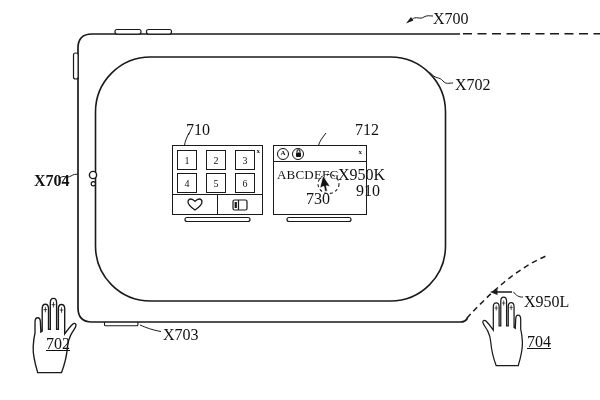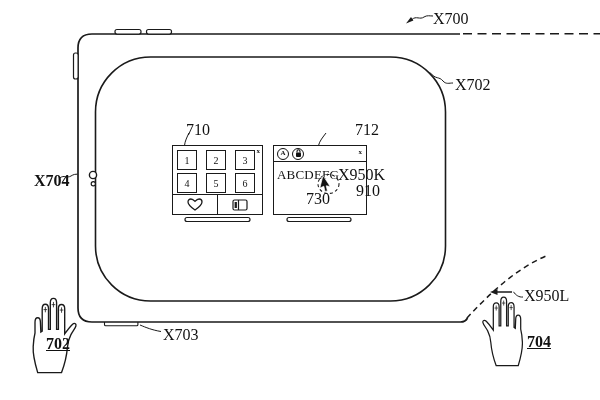--- a/index.html
+++ b/index.html
@@ -1,20 +1,20 @@
 <!DOCTYPE html>
 <html><head>
 <meta charset="utf-8">
 <style>
   html,body{margin:0;padding:0;background:#fff;}
   .canvas{position:relative;width:600px;height:400px;background:#fff;overflow:hidden;
           font-family:"Liberation Serif","DejaVu Serif",serif;color:#111;}
   .art{position:absolute;left:0;top:0;}
   .lbl{position:absolute;font-size:16px;line-height:1;white-space:nowrap;color:#111;}
-  .lbl.u{text-decoration:underline;font-weight:bold;}
+  .lbl.u{text-decoration:underline;}
   
   .win{position:absolute;background:#fff;border:1.6px solid #1a1a1a;box-sizing:border-box;}
   .win-left{left:172px;top:145px;width:91px;height:70px;}
   .win-right{left:273px;top:145px;width:94px;height:70px;}
   .cell{position:absolute;width:20px;height:20px;border:1.6px solid #1a1a1a;box-sizing:border-box;
         display:flex;align-items:center;justify-content:center;font-size:10px;}
   .close-x{position:absolute;font-size:7px;font-weight:bold;line-height:1;cursor:default;}
   .wl-close{right:2px;top:2px;}
   .bottombar{position:absolute;left:0;right:0;bottom:0;height:19px;border-top:1.5px solid #1a1a1a;display:flex;}
   .half{flex:1;display:flex;align-items:center;justify-content:center;}
@@ -137,21 +137,21 @@
       <g transform="translate(9,4.5) rotate(14)">
         <path d="M0,0 L0,13 L3.4,10.2 L5.8,15 L8,13.9 L5.6,9.2 L9.6,8.9 Z" fill="#111" stroke="#fff" stroke-width="0.6"></path>
       </g>
     </svg>
   </div>
 
   <span class="lbl" style="left:433px;top:11px;">X700</span>
   <span class="lbl" style="left:455px;top:77px;">X702</span>
   <span class="lbl" style="left:163px;top:327px;">X703</span>
   <span class="lbl" style="left:34px;top:173px;font-weight:bold;">X704</span>
-  <span class="lbl" style="left:524px;top:288px;">X950L</span>
+  <span class="lbl" style="left:524px;top:294px;">X950L</span>
   <span class="lbl" style="left:338px;top:167px;">X950K</span>
   <span class="lbl" style="left:186px;top:122px;">710</span>
   <span class="lbl" style="left:323px;top:122px;margin-left:32px;">712</span>
   <span class="lbl" style="left:287px;top:191px;margin-left:19px;">730</span>
   <span class="lbl" style="left:356px;top:183px;text-align:center;">910</span>
   <span class="lbl u" style="left:46px;top:336px;">702</span>
   <span class="lbl u" style="left:527px;top:334px;">704</span>
 
 </div>
 

